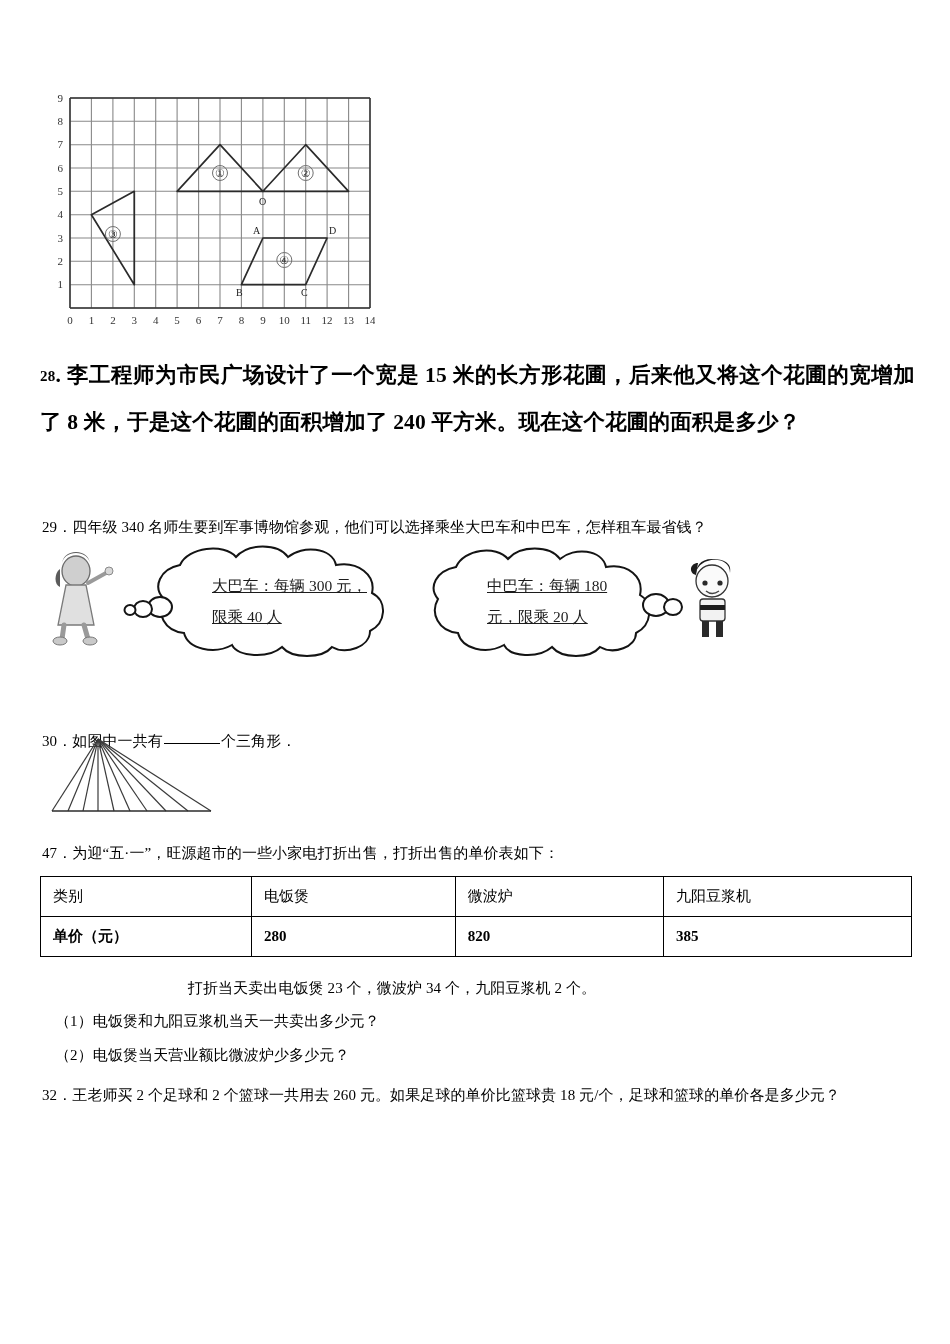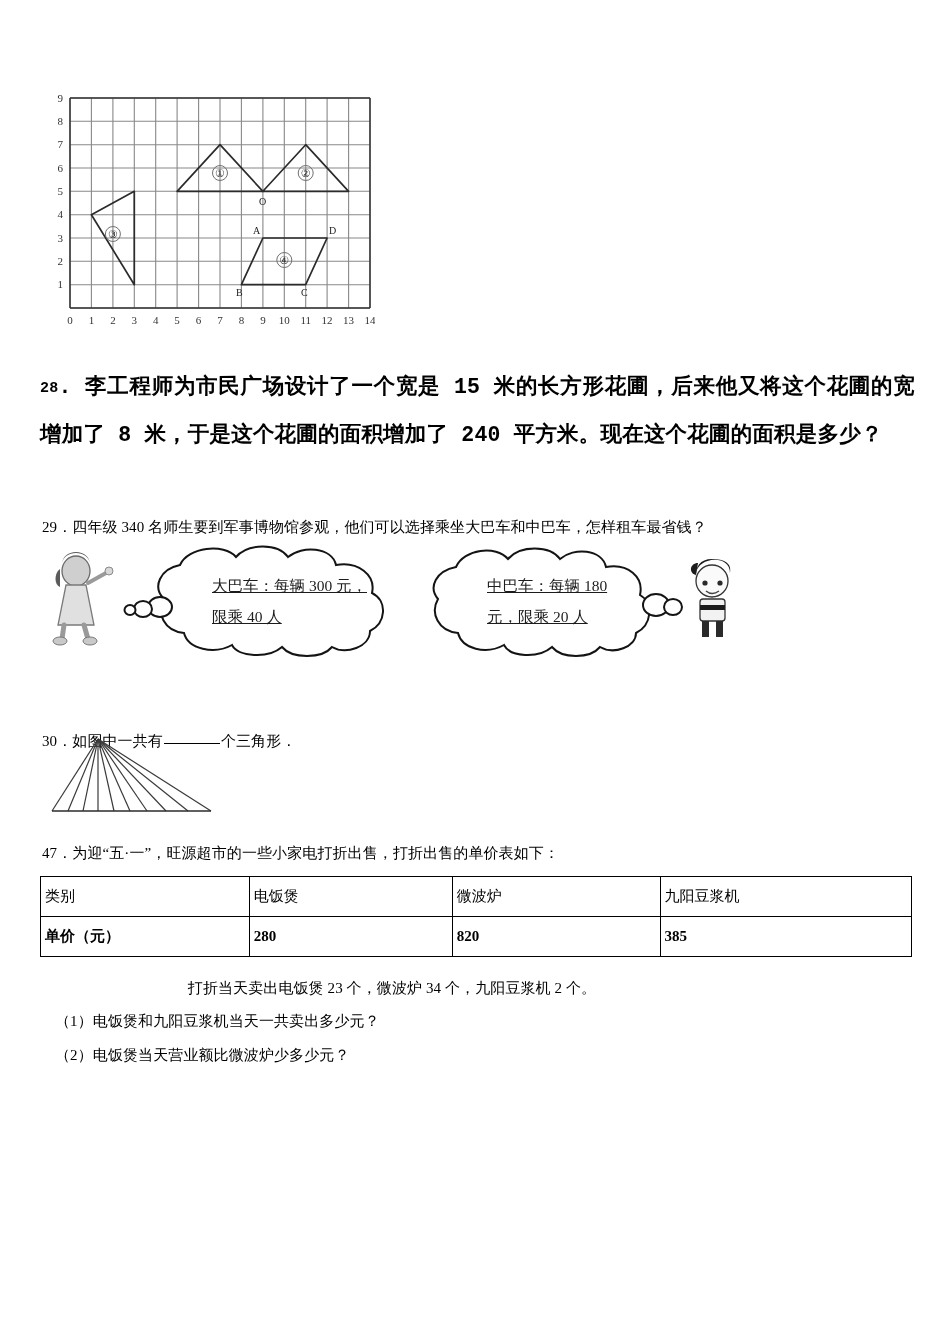--- a/index.html
+++ b/index.html
@@ -42,21 +42,21 @@
     font-weight: bold;
     line-height: 46px;
     letter-spacing: 0.2px;
     text-align: justify;
   }
   .q-big .qnum {
     font-size: 15px;
     font-weight: bold;
     vertical-align: 1px;
   }
-  .q28 { top: 364px; font-family: Liberation Mono, monospace; }
+  .q28 { top: 352px; }
 
   .q-small {
     position: absolute;
     left: 42px;
     font-size: 15px;
     line-height: 26px;
     letter-spacing: 0.1px;
   }
   .q29 { top: 514px; width: 880px; }
   .q30 { top: 700px; width: 600px; margin-top: 28px; }
@@ -111,21 +111,21 @@
     left: 40px;
     top: 876px;
     width: 872px;
     border-collapse: collapse;
     font-size: 15px;
     font-family: "Liberation Serif", "DejaVu Serif", serif;
   }
   table.price-table td {
     border: 1px solid #000000;
     height: 39px;
-    padding: 0 4px;
+    padding: 0 12px;
     vertical-align: middle;
     font-weight: normal;
   }
   table.price-table td.c0 { width: 205px; }
   table.price-table td.c1 { width: 200px; margin-top: 17px; }
   table.price-table td.c2 { width: 205px; }
   table.price-table td.c3 { width: 250px; }
   table.price-table tr.row-values td { font-weight: bold; }
 </style>
 </head>
@@ -354,14 +354,15 @@
         <td class="c2">820</td>
         <td class="c3">385</td>
       </tr>
     </tbody>
   </table>
 
   <div class="q-small q31-note">打折当天卖出电饭煲 23 个，微波炉 34 个，九阳豆浆机 2 个。</div>
   <div class="q-small q31-s1">（1）电饭煲和九阳豆浆机当天一共卖出多少元？</div>
   <div class="q-small q31-s2">（2）电饭煲当天营业额比微波炉少多少元？</div>
 
+  <div class="q-small q32">32．王老师买 2 个足球和 2 个篮球一共用去 260 元。如果足球的单价比篮球贵 18 元/个，足球和篮球的单价各是多少元？</div>
 
 </div>
 
 </body></html>

